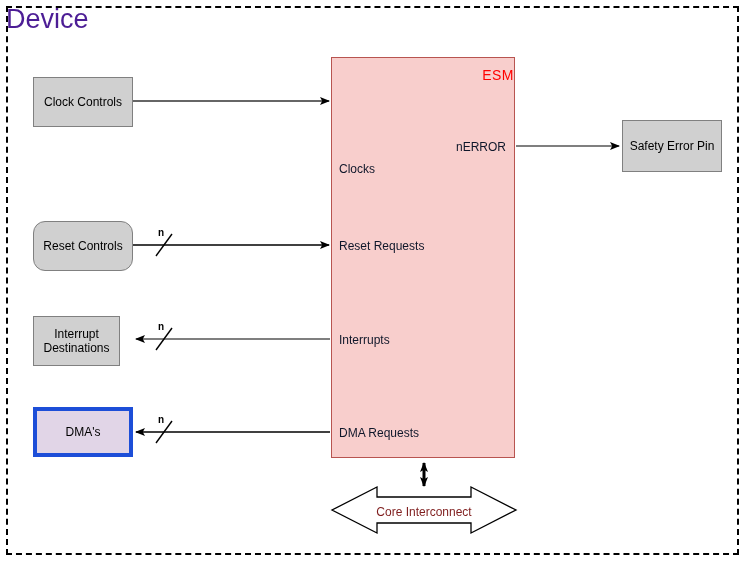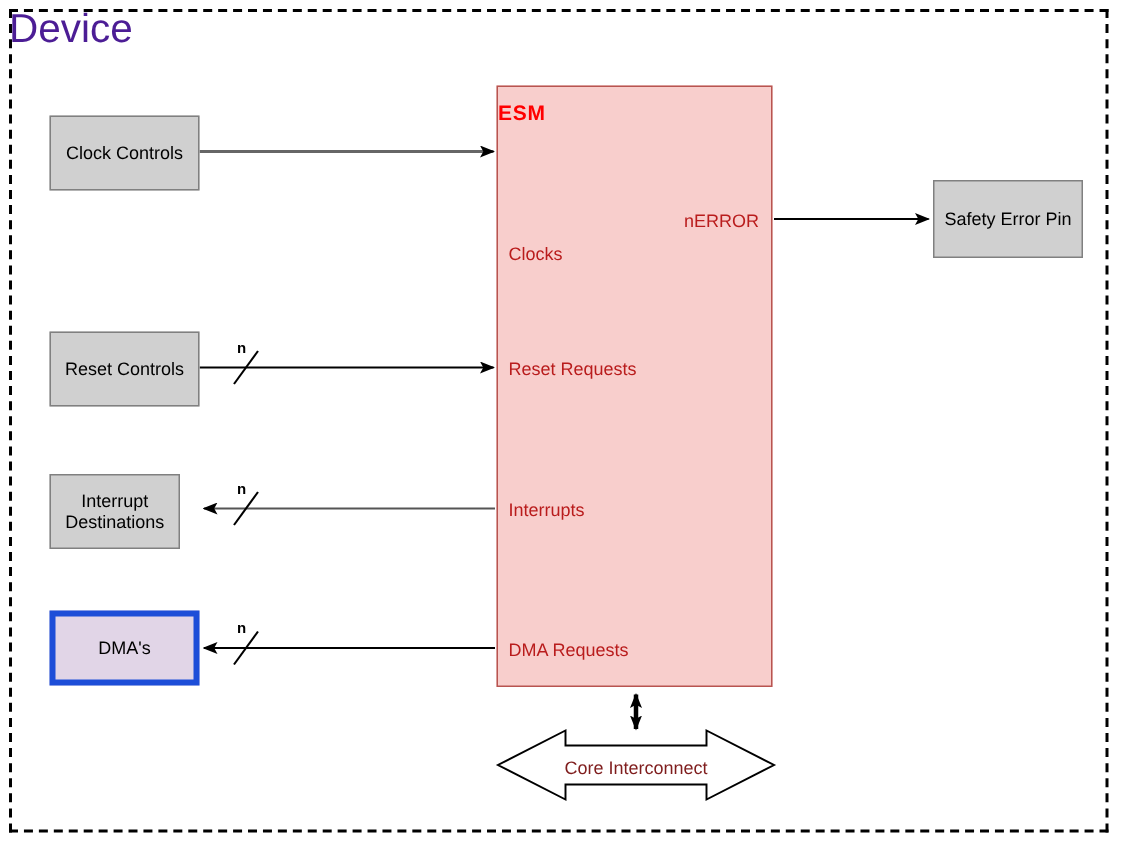--- a/index.html
+++ b/index.html
@@ -68,31 +68,31 @@
   }
   
   #esm-block {
     display: block;
   }
   .esm-title {
     position: absolute;
     left: 0;
     top: 10px;
     width: 100%;
-    text-align: left;
+    text-align: right;
     font-size: 14px;
-    font-weight: bold;
+    font-weight: normal;
     color: #ff0000;
     letter-spacing: 0.5px;
   }
   .port-label {
     position: absolute;
     font-size: 12px;
     line-height: 14px;
-    color: #b91c1c;
+    color: #0f172a;
     white-space: nowrap;
   }
   .port-label.in {
     left: 7px;
   }
   .port-label.out {
     right: 8px;
     text-align: right;
   }
   
@@ -173,21 +173,21 @@
 
     <g>
       <path d="M 379,487 L 379,497 L 473,497 L 473,487 L 518,510 L 473,533 L 473,523 L 379,523 L 379,533 L 334,510 Z" transform="translate(-2,0)" fill="#ffffff" stroke="#000000" stroke-width="1.3" stroke-linejoin="miter"></path>
     </g>
   </svg>
 
   <div class="box grey" style="left:33px; top:77px; width:100px; height:50px;">
     <span>Clock Controls</span>
   </div>
 
-  <div class="box grey" style="left:33px; top:221px; width:100px; height:50px;">
+  <div class="box grey" style="left:33px; top:221px; width:100px; height:50px;border-radius:12px;">
     <span>Reset Controls</span>
   </div>
 
   <div class="box grey" style="left:33px; top:316px; width:87px; height:50px;">
     <span>Interrupt
 Destinations</span>
   </div>
 
   <div class="box purple" style="left:33px; top:407px; width:100px; height:50px;">
     <span>DMA's</span>

